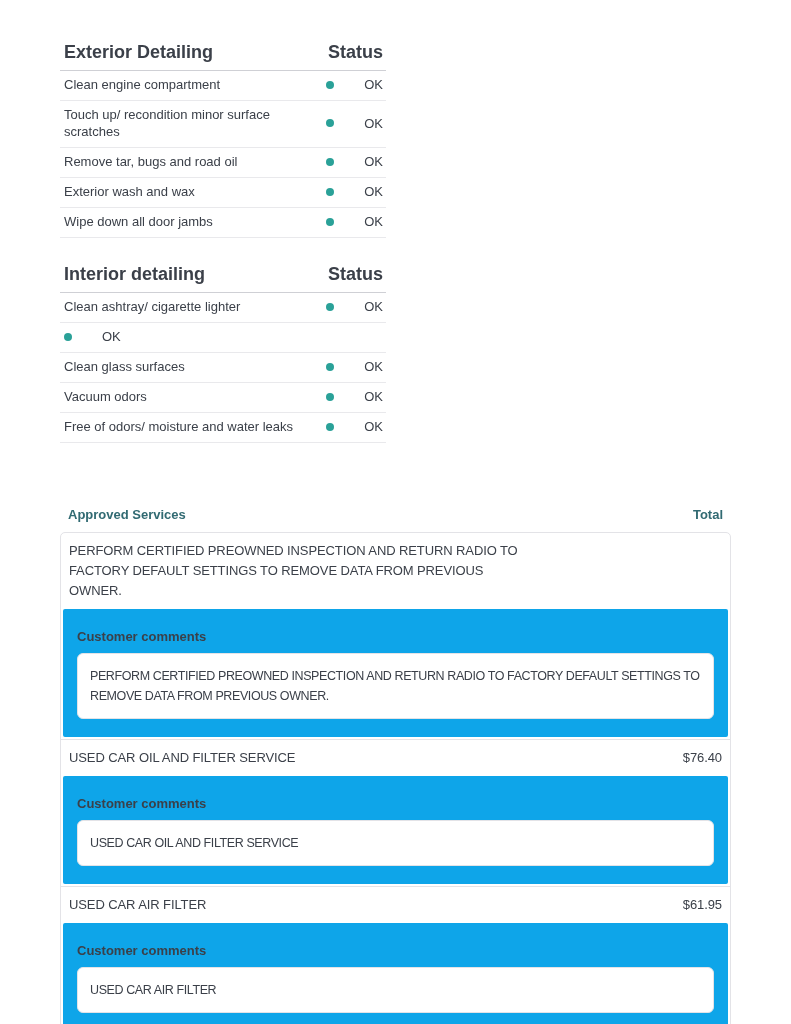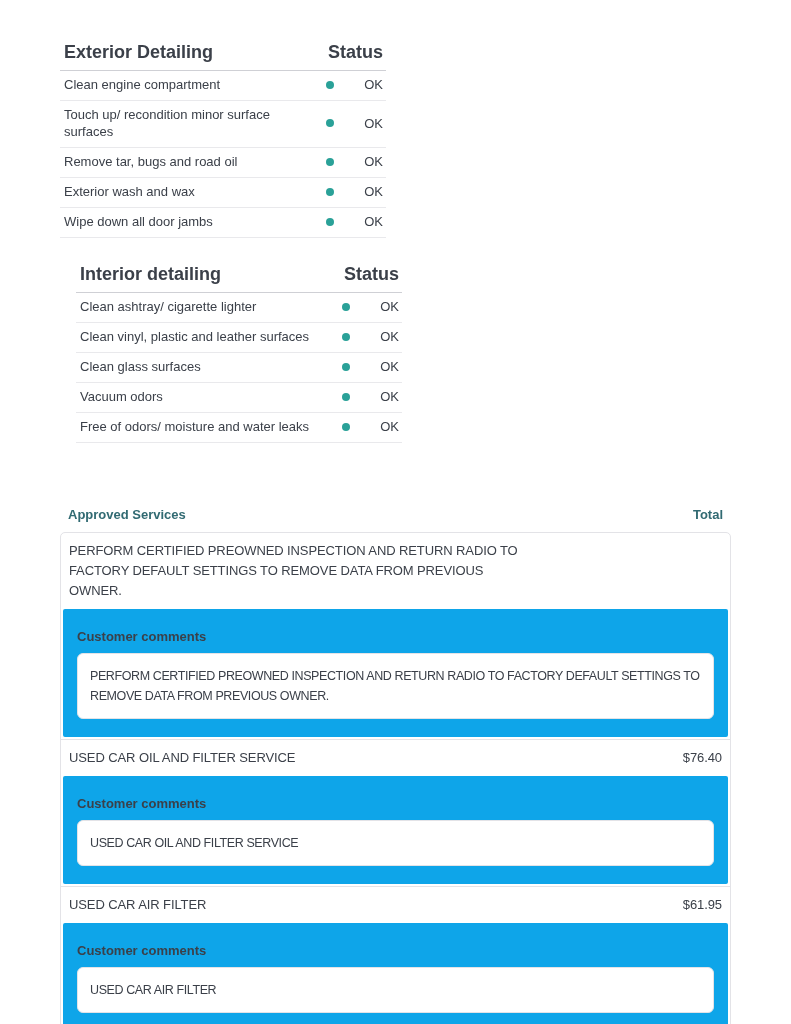--- a/index.html
+++ b/index.html
@@ -9,21 +9,21 @@
     height: 1024px;
     position: relative;
     font-family: "Liberation Sans", sans-serif;
     color: #3b4049;
     overflow: hidden;
   }
 
   
   .checklists { padding-top: 38px; margin-left: 60px; width: 326px; }
   .checklist { width: 326px; }
-  .checklist + .checklist { margin-top: 22px; margin-left: 16px; }
+  .checklist + .checklist { margin-top: 22px; }
   .cl-header {
     display: flex; justify-content: space-between; align-items: flex-end;
     font-weight: bold; font-size: 18px;
     padding: 4px 3px 7px 4px;
     border-bottom: 1px solid #cfd0d5;
   }
   .cl-row {
     display: flex; justify-content: space-between; align-items: center;
     padding: 5px 3px 7px 4px;
     border-bottom: 1px solid #e9e9ec;
@@ -81,21 +81,21 @@
       <span>Status</span>
     </div>
     <div class="cl-row">
       <span class="cl-label">Clean engine compartment</span>
       <span class="cl-status">
           <span class="dot"></span>
           <span>OK</span>
         </span>
     </div>
     <div class="cl-row">
-      <span class="cl-label">Touch up/ recondition minor surface surfaces</span>
+      <span class="cl-label">Touch up/ recondition minor surface scratches</span>
       <span class="cl-status">
           <span class="dot"></span>
           <span>OK</span>
         </span>
     </div>
     <div class="cl-row">
       <span class="cl-label">Remove tar, bugs and road oil</span>
       <span class="cl-status">
           <span class="dot"></span>
           <span>OK</span>
@@ -123,21 +123,20 @@
       <span>Status</span>
     </div>
     <div class="cl-row">
       <span class="cl-label">Clean ashtray/ cigarette lighter</span>
       <span class="cl-status">
           <span class="dot"></span>
           <span>OK</span>
         </span>
     </div>
     <div class="cl-row">
-      <span class="cl-label">Clean vinyl, plastic and leather surfaces</span>
       <span class="cl-status">
           <span class="dot"></span>
           <span>OK</span>
         </span>
     </div>
     <div class="cl-row">
       <span class="cl-label">Clean glass surfaces</span>
       <span class="cl-status">
           <span class="dot"></span>
           <span>OK</span>

